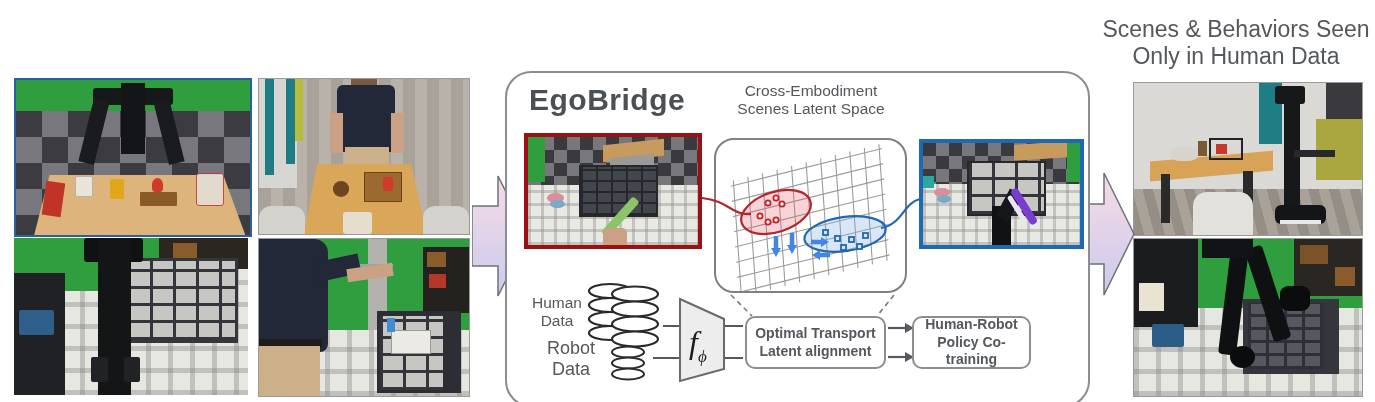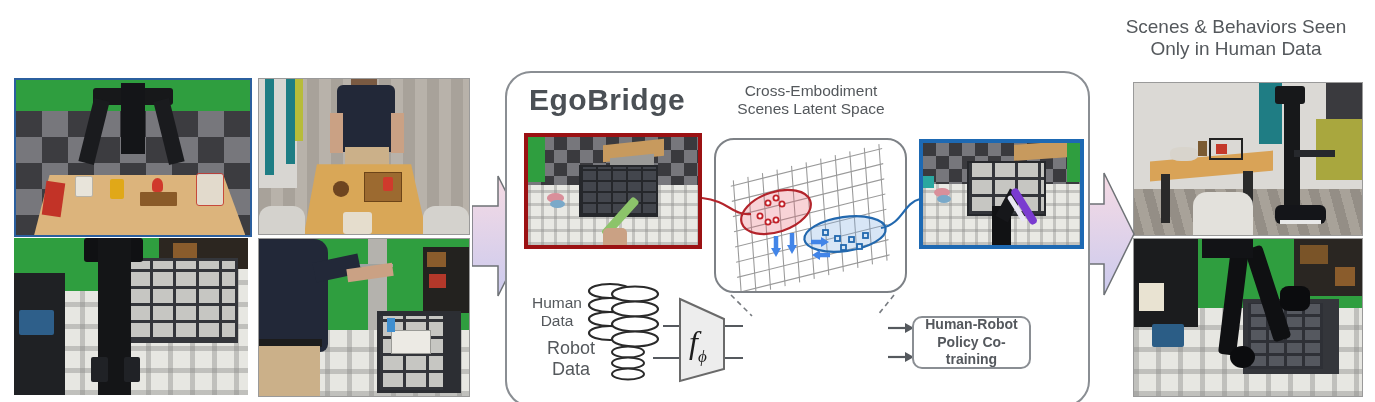--- a/index.html
+++ b/index.html
@@ -35,21 +35,21 @@
            display:flex;align-items:center;justify-content:center;text-align:center;
            font-weight:bold;font-size:14px;color:#54585d;white-space:pre-line;line-height:1.25;}
   .blockarrow{position:absolute;z-index:1;}
   svg text{font-family:"Liberation Serif",serif;}
 </style>
 </head>
 <body>
 
 <div class="canvas">
 
-  <div class="lbl" style="left:1100px;top:16px;width:272px;font-size:19px;">Scenes &amp; Behaviors Seen
+  <div class="lbl" style="left:1100px;top:16px;width:272px;font-size:23px;">Scenes &amp; Behaviors Seen
 Only in Human Data</div>
 
   <div class="photo" style="left:14px;top:78px;width:234px;height:155px;border:2px solid #2b5f9e;">
     <div class="layer greenwall" style="left:0;top:0;width:100%;height:22%;"></div>
     <div class="layer checker" style="left:0;top:20%;width:100%;height:80%;"></div>
     <div class="layer" style="left:33%;top:5%;width:34%;height:11%;background:#17181a;border-radius:3px;"></div>
     <div class="layer" style="left:45%;top:2%;width:10%;height:46%;background:#141518;"></div>
     <div class="layer" style="left:30%;top:12%;width:7%;height:42%;background:#1a1b1e;transform:rotate(14deg);"></div>
     <div class="layer" style="left:62%;top:12%;width:7%;height:42%;background:#1a1b1e;transform:rotate(-14deg);"></div>
     <div class="layer" style="left:4%;top:56%;width:94%;height:44%;background:#dcb47c;clip-path:polygon(4% 100%,11% 12%,90% 12%,100% 100%);"></div>
@@ -242,20 +242,22 @@
         <path d="M381,284 H398"></path>
           <polygon points="398,279 398,289 407,284" stroke="none"></polygon>
       </g>
     </svg>
 
     <div class="lbl" style="left:8px;top:221px;width:84px;font-size:15.5px;">Human
 Data</div>
     <div class="lbl" style="left:22px;top:265px;width:84px;font-size:18px;">Robot
 Data</div>
 
+    <div class="flowbox" style="left:238px;top:243px;width:141px;height:53px;">Optimal Transport
+Latent alignment</div>
     <div class="flowbox" style="left:405px;top:243px;width:119px;height:53px;">Human-Robot
 Policy Co-training</div>
   </div>
 
   <div class="photo" style="left:1133px;top:82px;width:228px;height:152px;border:1px solid #9a9a9a;">
     <div class="layer" style="left:0;top:0;width:100%;height:74%;background:#dbd9d5;"></div>
     <div class="layer carpet2" style="left:0;top:70%;width:100%;height:30%;"></div>
     <div class="layer" style="left:84%;top:0;width:16%;height:30%;background:#3a3a3e;"></div>
     <div class="layer" style="left:55%;top:0;width:10%;height:40%;background:#1f7d84;"></div>
     <div class="layer" style="left:80%;top:24%;width:20%;height:40%;background:#a9a73e;"></div>

